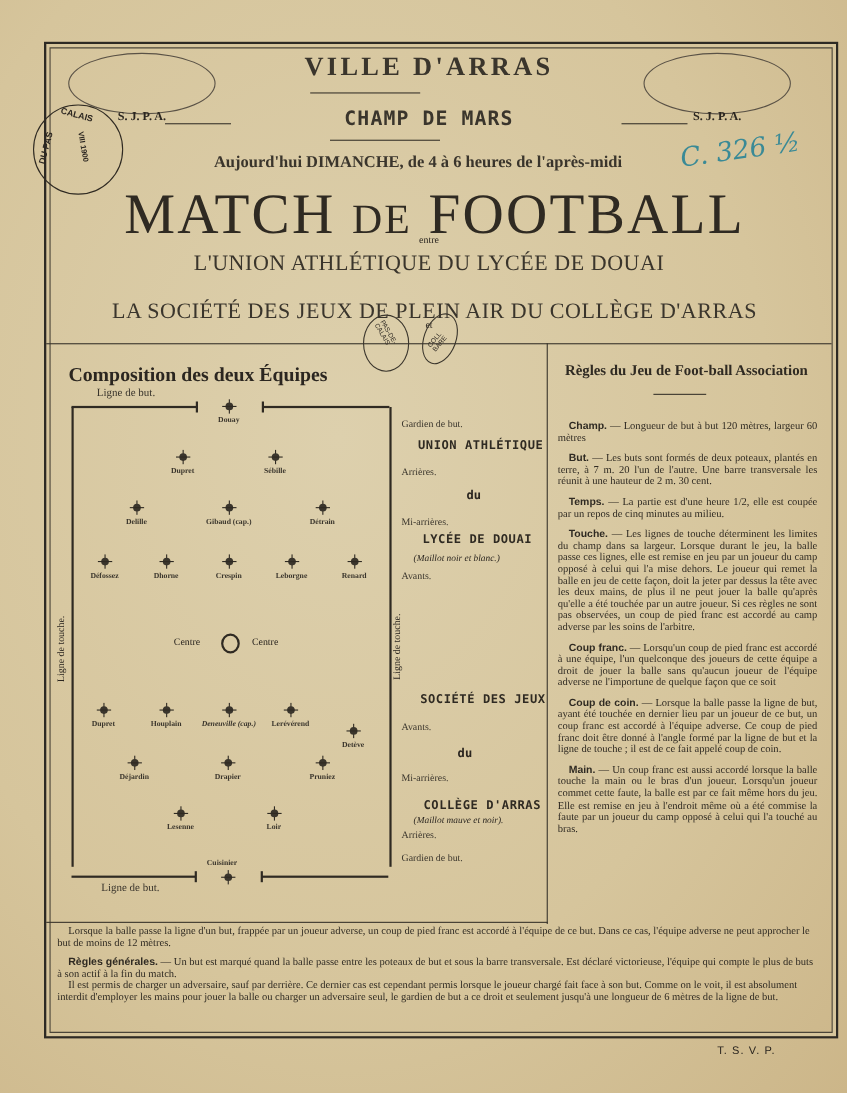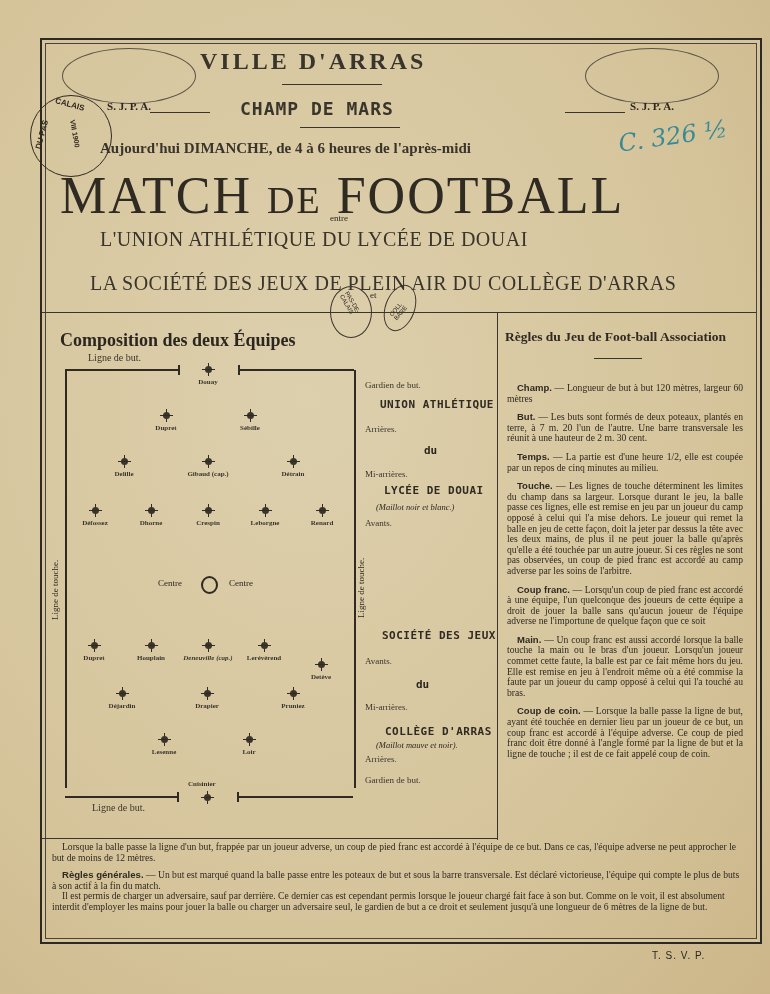--- a/index.html
+++ b/index.html
@@ -3,21 +3,21 @@
 <meta charset="utf-8">
 <style>
   html,body{margin:0;padding:0;}
   body{width:770px;height:994px;background:#d9c9a3;position:relative;overflow:hidden;
     font-family:"DejaVu Serif",serif;color:#2b2620;}
   .paper{position:absolute;left:0;top:0;width:770px;height:994px;
     background:radial-gradient(ellipse at 40% 40%,#ddd0ad 0%,#d6c59c 60%,#ccb689 100%);}
   .frame{position:absolute;left:40px;top:38px;width:718px;height:902px;
     border:2px solid #2d2a24;box-shadow:inset 0 0 0 3px #d6c59c, inset 0 0 0 4px #4a4438;}
   .abs{position:absolute;}
-  .center{text-align:left;}
+  .center{text-align:center;}
   .title-ville{left:200px;top:48px;width:380px;font-family:"Liberation Serif",serif;font-weight:bold;
     font-size:24px;letter-spacing:3px;color:#3a352c;}
   .rule{position:absolute;height:1px;background:#3a352c;}
   .champ{left:240px;top:98px;width:300px;font-family:"DejaVu Sans Mono",monospace;font-size:18px;
     font-weight:bold;letter-spacing:1px;color:#3a352c;}
   .aujourd{left:100px;top:140px;width:560px;font-family:"Liberation Serif",serif;font-size:15px;font-weight:bold;color:#3a352c;}
   .match{left:60px;top:168px;width:670px;font-family:"Liberation Serif",serif;font-size:52px;letter-spacing:2px;color:#2f2a22;line-height:56px;}
   .match .small{font-size:38px;}
   .entre{left:330px;top:213px;width:120px;font-size:9px;font-family:"Liberation Serif",serif;}
   .teamline{font-family:"Liberation Serif",serif;font-size:20px;letter-spacing:0.5px;color:#3a352c;}
@@ -283,22 +283,22 @@
 <div class="poslbl" style="top:775px;">Gardien de but.</div>
 
 <div class="abs center rules-title">Règles du Jeu de Foot-ball Association</div>
 <div class="rule" style="left:594px;top:358px;width:48px;"></div>
 <div class="rules">
   <p><b>Champ.</b> <span>— Longueur de but à but 120 mètres, largeur 60 mètres</span></p>
   <p><b>But.</b> <span>— Les buts sont formés de deux poteaux, plantés en terre, à 7 m. 20 l'un de l'autre. Une barre transversale les réunit à une hauteur de 2 m. 30 cent.</span></p>
   <p><b>Temps.</b> <span>— La partie est d'une heure 1/2, elle est coupée par un repos de cinq minutes au milieu.</span></p>
   <p><b>Touche.</b> <span>— Les lignes de touche déterminent les limites du champ dans sa largeur. Lorsque durant le jeu, la balle passe ces lignes, elle est remise en jeu par un joueur du camp opposé à celui qui l'a mise dehors. Le joueur qui remet la balle en jeu de cette façon, doit la jeter par dessus la tête avec les deux mains, de plus il ne peut jouer la balle qu'après qu'elle a été touchée par un autre joueur. Si ces règles ne sont pas observées, un coup de pied franc est accordé au camp adverse par les soins de l'arbitre.</span></p>
   <p><b>Coup franc.</b> <span>— Lorsqu'un coup de pied franc est accordé à une équipe, l'un quelconque des joueurs de cette équipe a droit de jouer la balle sans qu'aucun joueur de l'équipe adverse ne l'importune de quelque façon que ce soit</span></p>
+  <p><b>Coup de coin.</b> <span>— Lorsque la balle passe la ligne de but, ayant été touchée en dernier lieu par un joueur de ce but, un coup franc est accordé à l'équipe adverse. Ce coup de pied franc doit être donné à l'angle formé par la ligne de but et la ligne de touche ; il est de ce fait appelé coup de coin.</span></p>
   <p><b>Main.</b> <span>— Un coup franc est aussi accordé lorsque la balle touche la main ou le bras d'un joueur. Lorsqu'un joueur commet cette faute, la balle est par ce fait même hors du jeu. Elle est remise en jeu à l'endroit même où a été commise la faute par un joueur du camp opposé à celui qui l'a touché au bras.</span></p>
-  <p><b>Coup de coin.</b> <span>— Lorsque la balle passe la ligne de but, ayant été touchée en dernier lieu par un joueur de ce but, un coup franc est accordé à l'équipe adverse. Ce coup de pied franc doit être donné à l'angle formé par la ligne de but et la ligne de touche ; il est de ce fait appelé coup de coin.</span></p>
 </div>
 
 <div class="bottom">
   <p>Lorsque la balle passe la ligne d'un but, frappée par un joueur adverse, un coup de pied franc est accordé à l'équipe de ce but. Dans ce cas, l'équipe adverse ne peut approcher le but de moins de 12 mètres.</p>
   <p style="margin-bottom:0"><b>Règles générales.</b> <span>— Un but est marqué quand la balle passe entre les poteaux de but et sous la barre transversale. Est déclaré victorieuse, l'équipe qui compte le plus de buts à son actif à la fin du match.</span></p>
   <p>Il est permis de charger un adversaire, sauf par derrière. Ce dernier cas est cependant permis lorsque le joueur chargé fait face à son but. Comme on le voit, il est absolument interdit d'employer les mains pour jouer la balle ou charger un adversaire seul, le gardien de but a ce droit et seulement jusqu'à une longueur de 6 mètres de la ligne de but.</p>
 </div>
 
 <div class="abs tsvp">T. S. V. P.</div>
 

